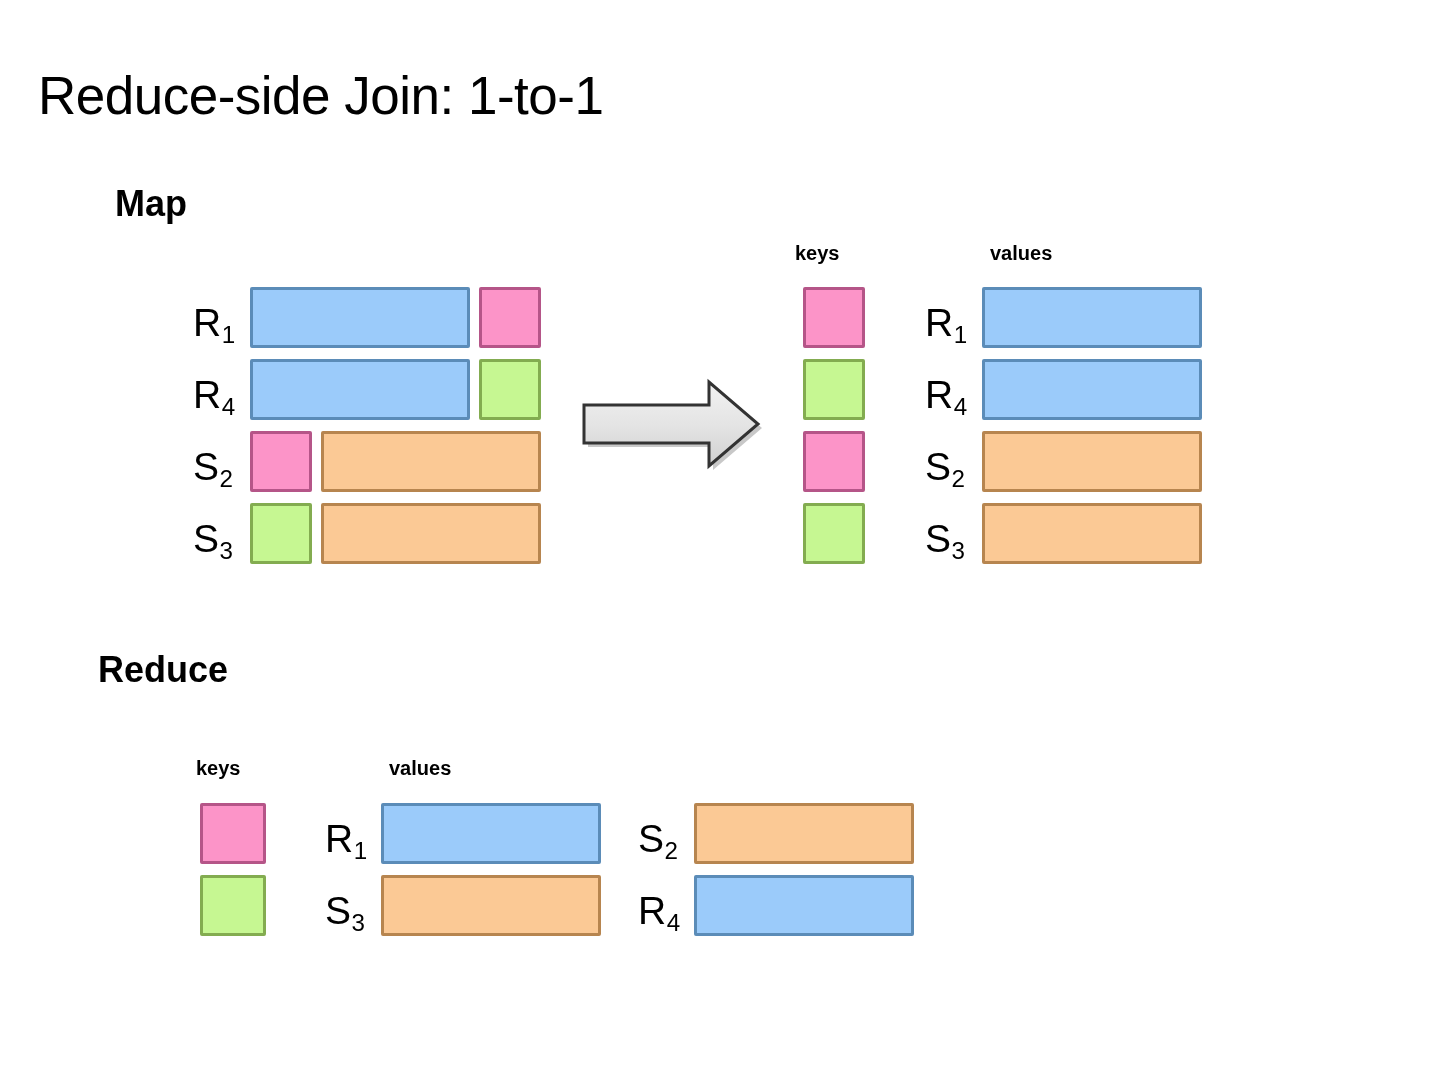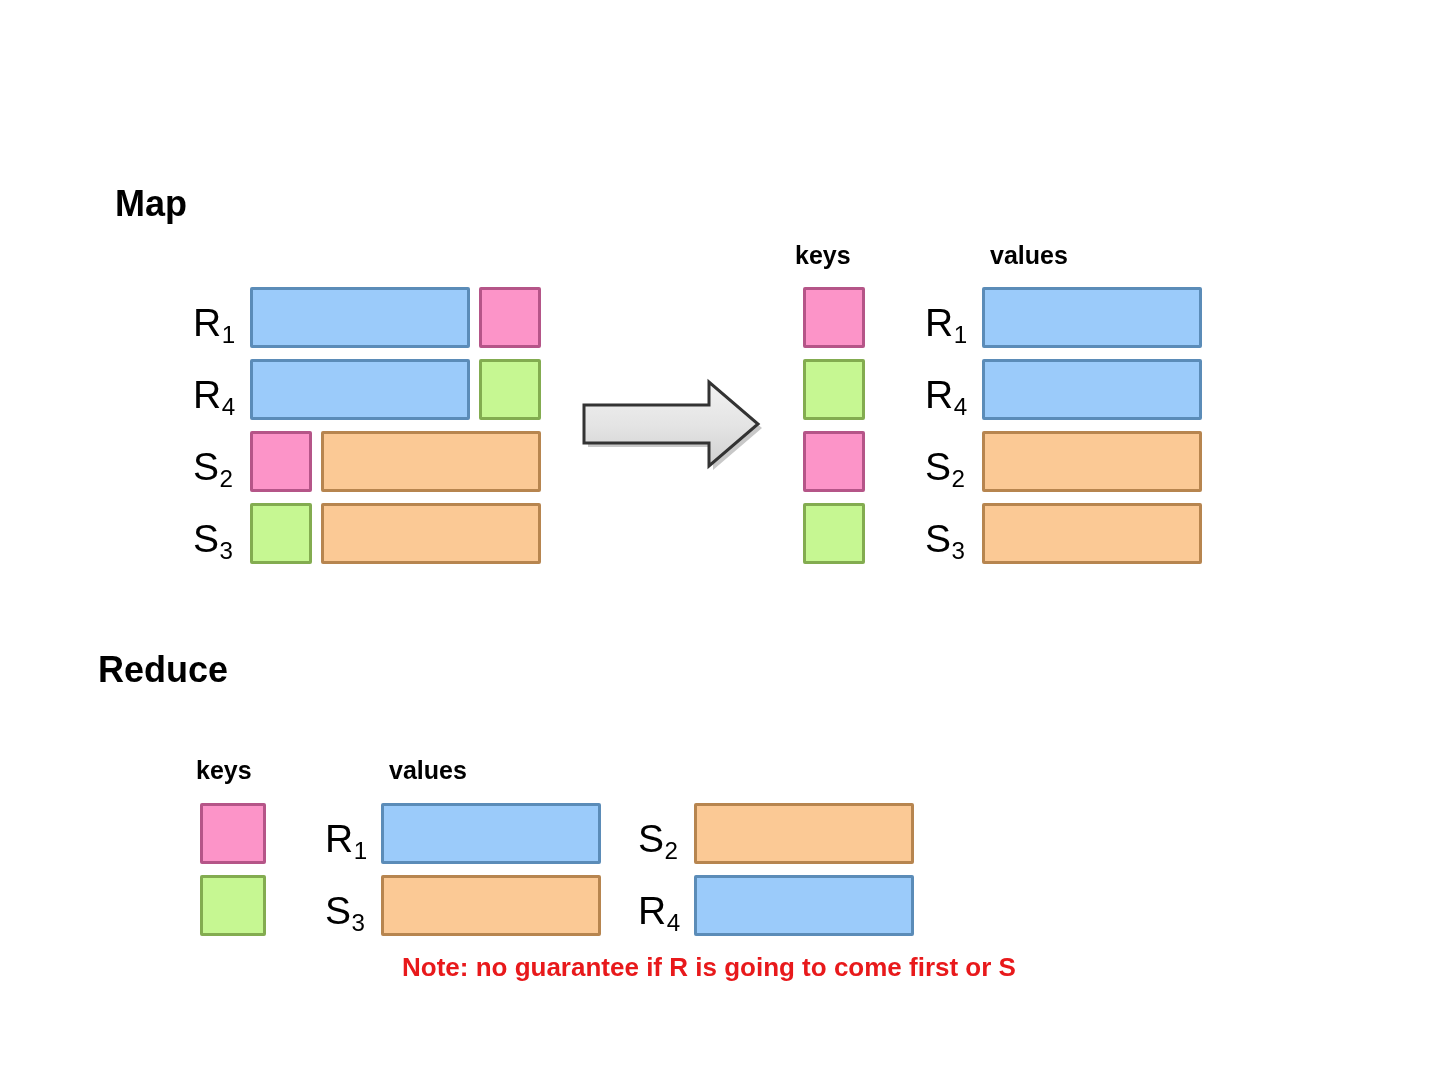--- a/index.html
+++ b/index.html
@@ -41,21 +41,21 @@
     font-weight: 700;
     white-space: nowrap;
     line-height: 1;
   }
   .section-heading.map    { left: 98px; top: 186px; margin-left: 17px; }
   .section-heading.reduce { left: 98px; top: 652px; }
 
   
   .col-caption {
     position: absolute;
-    font-size: 25px;
+    font-size: 20px;
     font-weight: 700;
     white-space: nowrap;
     line-height: 1;
   }
   .cap-map-keys   { left: 795px; top: 243px; }
   .cap-map-values { left: 990px; top: 243px; }
   .cap-red-keys   { left: 196px; top: 758px; }
   .cap-red-values { left: 389px; top: 758px; }
 
   
@@ -119,20 +119,21 @@
     color: #E8191B;
     white-space: nowrap;
     line-height: 1.1;
   }
 </style>
 </head>
 <body>
 
 <div class="slide">
 
+  <div class="slide-title">Reduce-side Join: 1-to-1</div>
 
   <div class="section-heading map">Map</div>
 
   <div class="row-label" style="left:193px; top:303px;">
     <span>R</span><sub>1</sub>
   </div>
   <div class="blk blue" style="left:250px; top:287px; width:220px; height:61px;"></div>
   <div class="blk pink" style="left:479px; top:287px; width:62px; height:61px;"></div>
 
   <div class="row-label" style="left:193px; top:375px;">
@@ -212,15 +213,14 @@
   <div class="blk green" style="left:200px; top:875px; width:66px; height:61px;"></div>
   <div class="row-label" style="left:325px; top:891px;">
     <span>S</span><sub>3</sub>
   </div>
   <div class="blk orange" style="left:381px; top:875px; width:220px; height:61px;"></div>
   <div class="row-label" style="left:638px; top:891px;">
     <span>R</span><sub>4</sub>
   </div>
   <div class="blk blue" style="left:694px; top:875px; width:220px; height:61px;"></div>
 
-  <div class="note">Note: no guarantee if R is going to come first or S</div>
 
 </div>
 
 </body></html>

